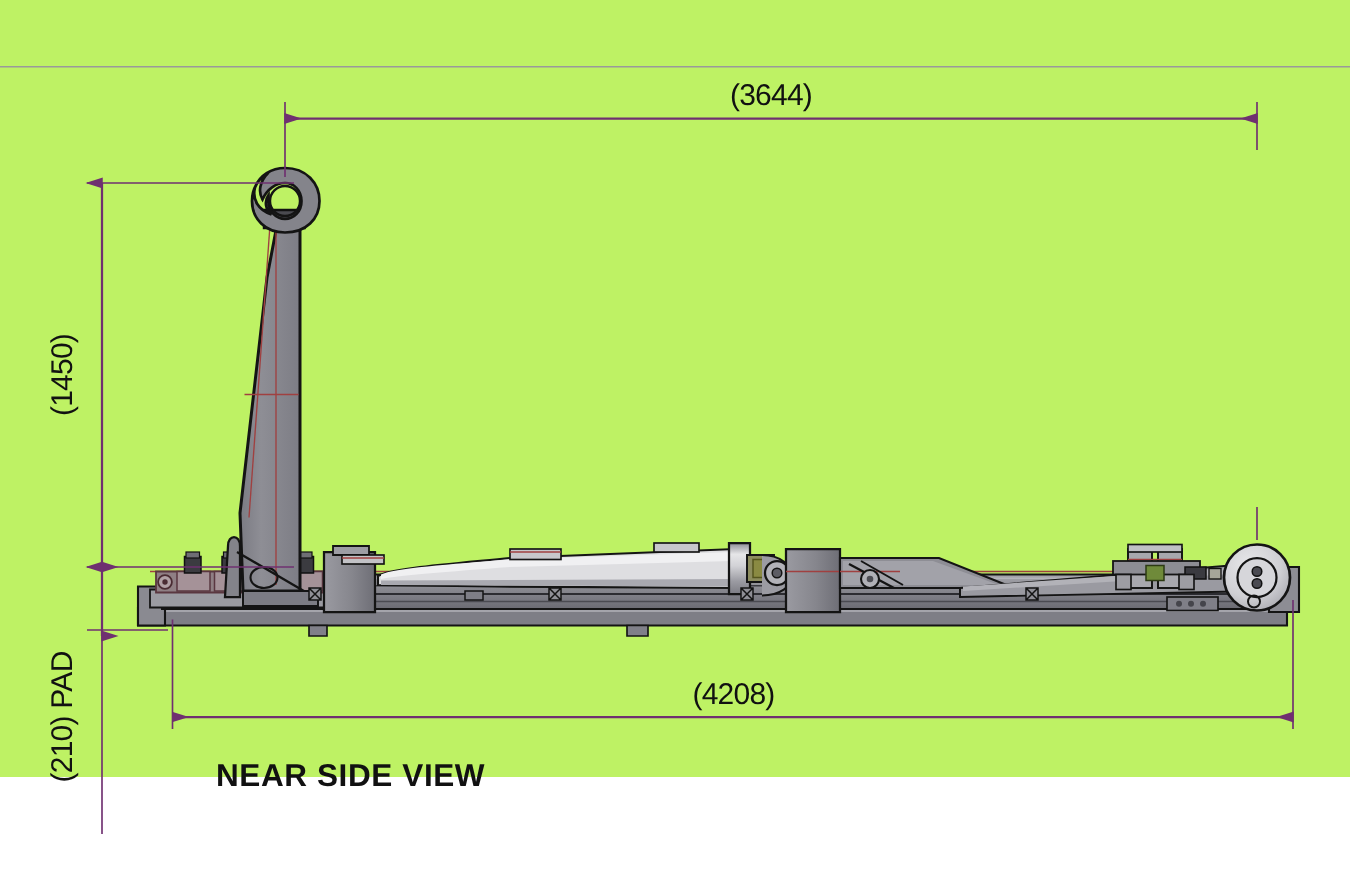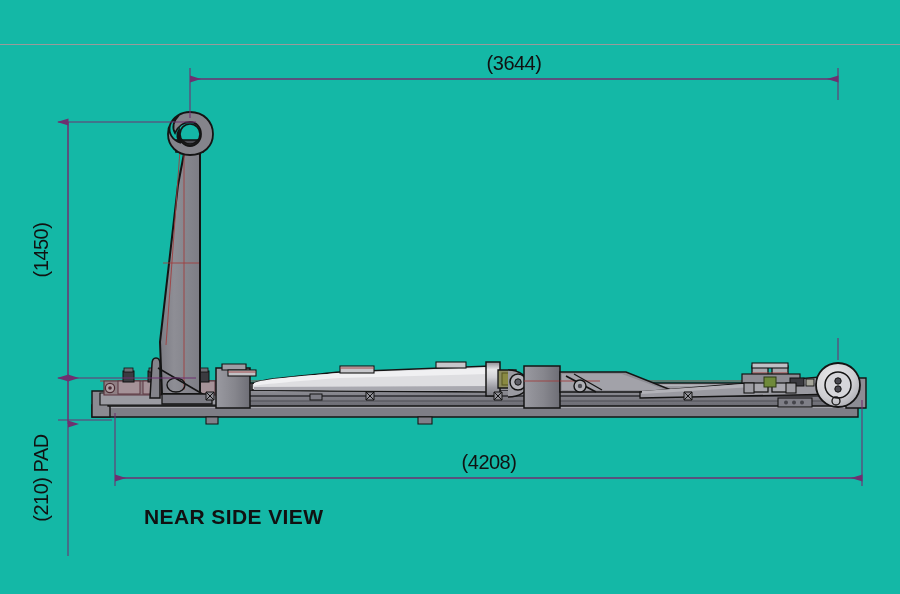--- a/index.html
+++ b/index.html
@@ -9,22 +9,22 @@
   }
   body {
     width: 900px;
     height: 594px;
     overflow: hidden;
     font-family: "Liberation Sans", sans-serif;
   }
   #canvas-root {
     position: relative;
     width: 900px;
-    height: 594px;
-    background: #14b8a6;
+    height: 518px;
+    background: #bef264;
   }
   #drawing-svg {
     position: absolute;
     left: 0;
     top: 0;
     display: block;
   }
   .dim-text {
     font-family: "Liberation Sans", sans-serif;
     font-size: 20px;

